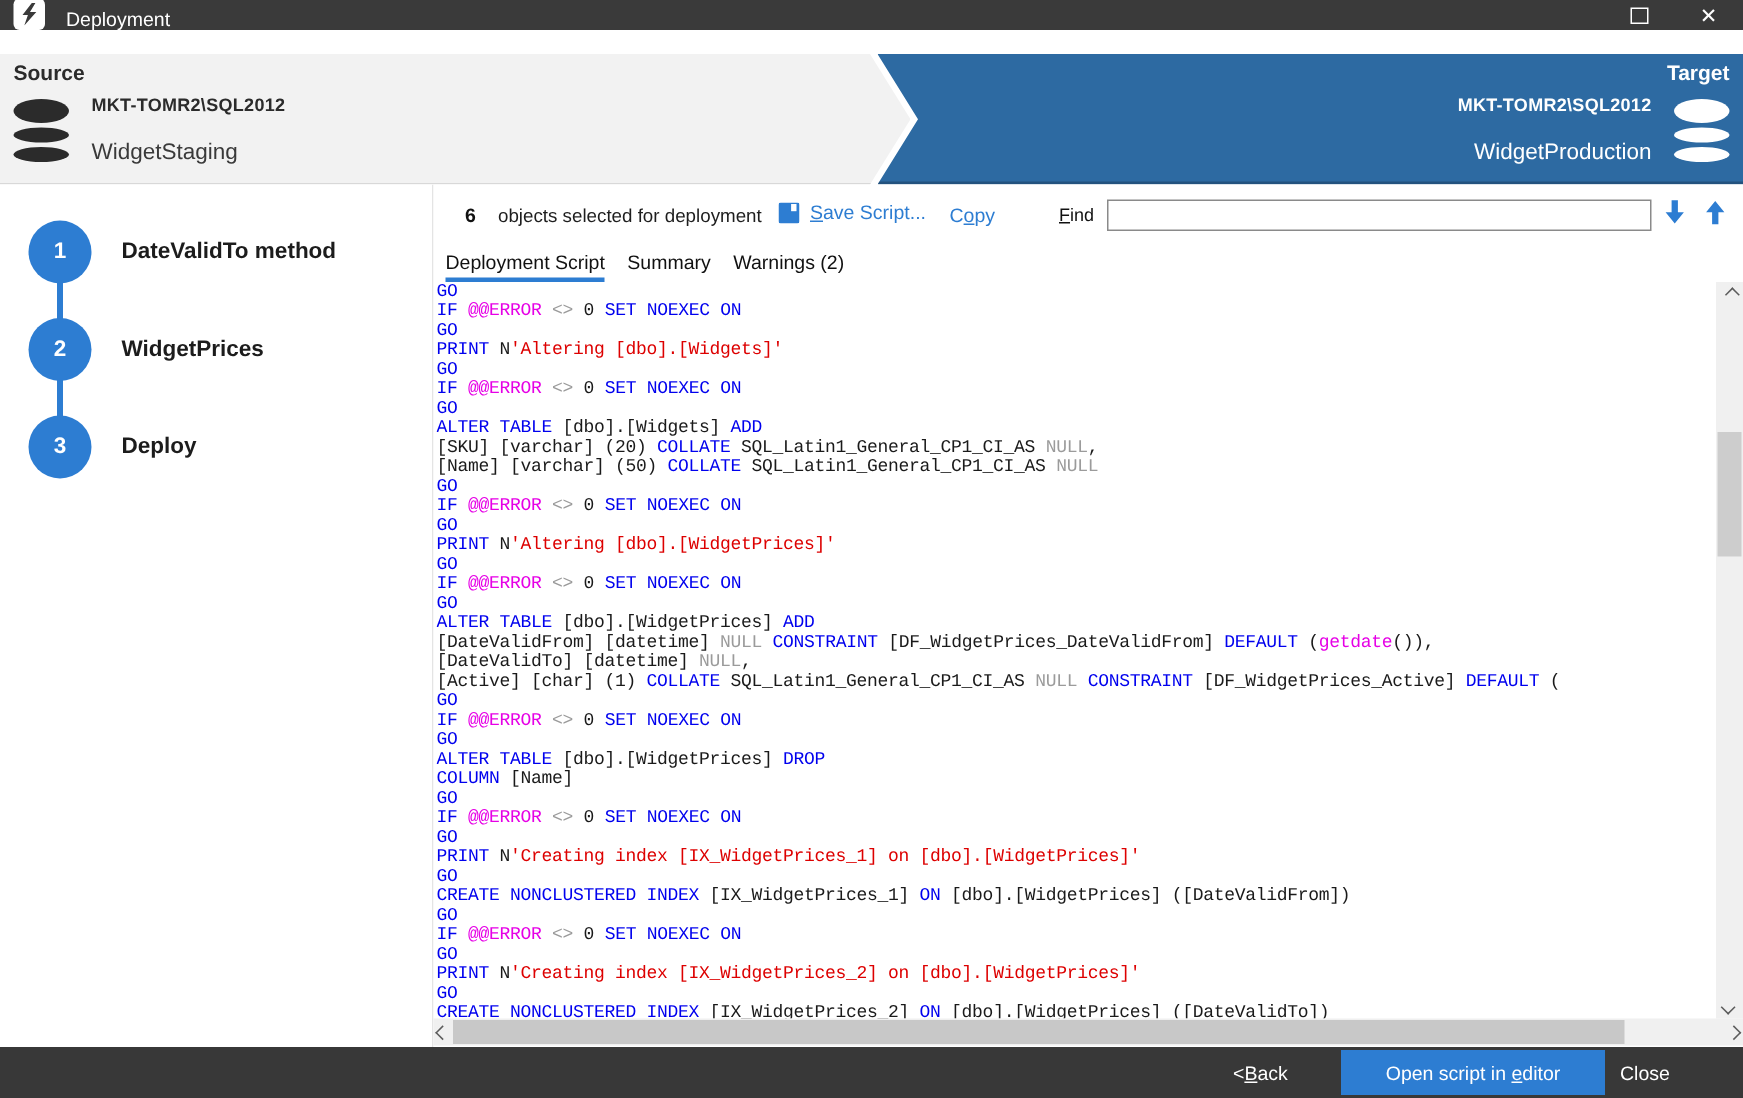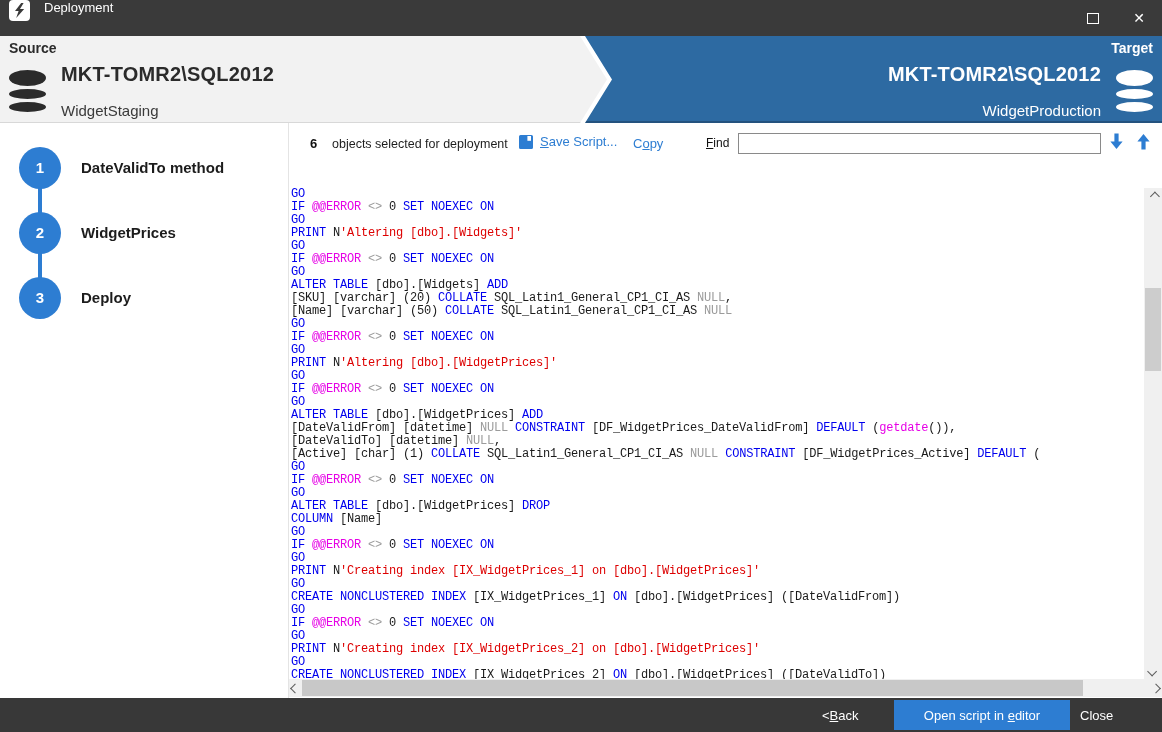--- a/index.html
+++ b/index.html
@@ -2,37 +2,37 @@
 <html style="--accent: #2d7dd2; --header-blue: #2d6aa2; --titlebar: #3a3a3a; --footer: #383838; --sql-keyword: #0000ee; --sql-builtin: #e600e6; --sql-string: #dd0000; --sql-null: #9b9b9b; --sql-plain: #1a1a1a;"><head>
 <meta charset="utf-8">
 <style>
   html,body{margin:0;padding:0}
   body{
     width:1162px;height:732px;position:relative;overflow:hidden;
     background:#fff;font-family:"Liberation Sans",sans-serif;
     -webkit-font-smoothing:antialiased;
   }
   
-  .titlebar{position:absolute;left:0;top:0;right:0;height:36px;background:var(--titlebar,#3a3a3a);display:flex;align-items:flex-start;z-index:30}
+  .titlebar{position:absolute;left:0;top:0;right:0;height:20px;background:var(--titlebar,#3a3a3a);display:flex;align-items:flex-end;z-index:30}
   .app-icon{width:21px;height:21px;background:#fff;border-radius:4px;margin-left:9px;display:flex;align-items:center;justify-content:center;flex:0 0 auto}
   .win-title{color:#fff;font-size:13px;margin-left:14px}
   .win-btns{margin-left:auto;display:flex;height:100%}
   .win-btn{width:46px;height:100%;display:flex;align-items:center;justify-content:center;color:#fff;font-size:14px;cursor:pointer}
   .max-glyph{width:10px;height:9px;border:1.5px solid #fff;display:block}
   
   .header{position:absolute;top:36px;left:0;right:0;height:87px;background:#fff;z-index:10}
   .header-blue{position:absolute;left:585px;right:0;top:0;bottom:0;background:var(--header-blue,#2d6aa2);
     clip-path:polygon(0 0,100% 0,100% 100%,0 100%,27px 50%);box-shadow:inset 0 -2px 0 rgba(0,0,0,.22)}
   .header-gray{position:absolute;left:0;top:0;bottom:0;width:607px;background:#f2f2f2;
     clip-path:polygon(0 0,580px 0,100% 50%,580px 100%,0 100%);box-shadow:inset 0 -1px 0 #d8d8d8}
   .src-label{position:absolute;left:9px;top:4px;font-weight:bold;font-size:14px;color:#2b2b2b}
   .tgt-label{position:absolute;right:9px;top:4px;font-weight:bold;font-size:14px;color:#fff}
   .src-block{position:absolute;left:9px;top:27px;display:flex;gap:15px;align-items:center}
   .tgt-block{position:absolute;right:9px;top:27px;display:flex;gap:15px;align-items:center}
-  .server{font-weight:bold;font-size:20px;color:#2b2b2b;letter-spacing:.2px}
+  .server{font-weight:bold;font-size:12px;color:#2b2b2b;letter-spacing:.2px}
   .dbname{font-size:15px;color:#3a3a3a;margin-top:16px}
   .tgt-block .server,.tgt-block .dbname{color:#fff;text-align:right}
   .db{display:flex;flex-direction:column;gap:3px}
   .db i{display:block;width:37px;border-radius:50%}
   .db i:nth-child(1){height:16px}
   .db i:nth-child(2){height:10px}
   .db i:nth-child(3){height:10px}
   .db-dark i{background:#2b2b2b}
   .db-light i{background:#fff}
   
@@ -174,20 +174,25 @@
     <svg width="15" height="17" viewBox="0 0 15 17">
       <path fill="#2d7dd2" d="M5.4 0.5 h4.2 v8 h4 l-6.1 7.5 -6.1 -7.5 h4 z"></path>
     </svg>
   </span>
   <span class="find-up">
     <svg width="15" height="17" viewBox="0 0 15 17">
       <path fill="#2d7dd2" d="M5.4 16.5 h4.2 v-8 h4 l-6.1 -7.5 -6.1 7.5 h4 z"></path>
     </svg>
   </span>
 
+  <div class="tabs" id="tabs">
+      <div class="tab active">Deployment Script</div>
+      <div class="tab">Summary</div>
+      <div class="tab">Warnings (2)</div>
+    </div>
 
   <div class="script" id="script"><div class="line"><span class="tk-k">GO</span></div><div class="line"><span class="tk-k">IF</span><span class="tk-p"> </span><span class="tk-m">@@ERROR</span><span class="tk-p"> </span><span class="tk-g">&lt;&gt;</span><span class="tk-p"> 0 </span><span class="tk-k">SET NOEXEC ON</span></div><div class="line"><span class="tk-k">GO</span></div><div class="line"><span class="tk-k">PRINT</span><span class="tk-p"> N</span><span class="tk-s">'Altering [dbo].[Widgets]'</span></div><div class="line"><span class="tk-k">GO</span></div><div class="line"><span class="tk-k">IF</span><span class="tk-p"> </span><span class="tk-m">@@ERROR</span><span class="tk-p"> </span><span class="tk-g">&lt;&gt;</span><span class="tk-p"> 0 </span><span class="tk-k">SET NOEXEC ON</span></div><div class="line"><span class="tk-k">GO</span></div><div class="line"><span class="tk-k">ALTER TABLE</span><span class="tk-p"> [dbo].[Widgets] </span><span class="tk-k">ADD</span></div><div class="line"><span class="tk-p">[SKU] [varchar] (20) </span><span class="tk-k">COLLATE</span><span class="tk-p"> SQL_Latin1_General_CP1_CI_AS </span><span class="tk-g">NULL</span><span class="tk-p">,</span></div><div class="line"><span class="tk-p">[Name] [varchar] (50) </span><span class="tk-k">COLLATE</span><span class="tk-p"> SQL_Latin1_General_CP1_CI_AS </span><span class="tk-g">NULL</span></div><div class="line"><span class="tk-k">GO</span></div><div class="line"><span class="tk-k">IF</span><span class="tk-p"> </span><span class="tk-m">@@ERROR</span><span class="tk-p"> </span><span class="tk-g">&lt;&gt;</span><span class="tk-p"> 0 </span><span class="tk-k">SET NOEXEC ON</span></div><div class="line"><span class="tk-k">GO</span></div><div class="line"><span class="tk-k">PRINT</span><span class="tk-p"> N</span><span class="tk-s">'Altering [dbo].[WidgetPrices]'</span></div><div class="line"><span class="tk-k">GO</span></div><div class="line"><span class="tk-k">IF</span><span class="tk-p"> </span><span class="tk-m">@@ERROR</span><span class="tk-p"> </span><span class="tk-g">&lt;&gt;</span><span class="tk-p"> 0 </span><span class="tk-k">SET NOEXEC ON</span></div><div class="line"><span class="tk-k">GO</span></div><div class="line"><span class="tk-k">ALTER TABLE</span><span class="tk-p"> [dbo].[WidgetPrices] </span><span class="tk-k">ADD</span></div><div class="line"><span class="tk-p">[DateValidFrom] [datetime] </span><span class="tk-g">NULL</span><span class="tk-p"> </span><span class="tk-k">CONSTRAINT</span><span class="tk-p"> [DF_WidgetPrices_DateValidFrom] </span><span class="tk-k">DEFAULT</span><span class="tk-p"> (</span><span class="tk-m">getdate</span><span class="tk-p">()),</span></div><div class="line"><span class="tk-p">[DateValidTo] [datetime] </span><span class="tk-g">NULL</span><span class="tk-p">,</span></div><div class="line"><span class="tk-p">[Active] [char] (1) </span><span class="tk-k">COLLATE</span><span class="tk-p"> SQL_Latin1_General_CP1_CI_AS </span><span class="tk-g">NULL</span><span class="tk-p"> </span><span class="tk-k">CONSTRAINT</span><span class="tk-p"> [DF_WidgetPrices_Active] </span><span class="tk-k">DEFAULT</span><span class="tk-p"> (</span></div><div class="line"><span class="tk-k">GO</span></div><div class="line"><span class="tk-k">IF</span><span class="tk-p"> </span><span class="tk-m">@@ERROR</span><span class="tk-p"> </span><span class="tk-g">&lt;&gt;</span><span class="tk-p"> 0 </span><span class="tk-k">SET NOEXEC ON</span></div><div class="line"><span class="tk-k">GO</span></div><div class="line"><span class="tk-k">ALTER TABLE</span><span class="tk-p"> [dbo].[WidgetPrices] </span><span class="tk-k">DROP</span></div><div class="line"><span class="tk-k">COLUMN</span><span class="tk-p"> [Name]</span></div><div class="line"><span class="tk-k">GO</span></div><div class="line"><span class="tk-k">IF</span><span class="tk-p"> </span><span class="tk-m">@@ERROR</span><span class="tk-p"> </span><span class="tk-g">&lt;&gt;</span><span class="tk-p"> 0 </span><span class="tk-k">SET NOEXEC ON</span></div><div class="line"><span class="tk-k">GO</span></div><div class="line"><span class="tk-k">PRINT</span><span class="tk-p"> N</span><span class="tk-s">'Creating index [IX_WidgetPrices_1] on [dbo].[WidgetPrices]'</span></div><div class="line"><span class="tk-k">GO</span></div><div class="line"><span class="tk-k">CREATE NONCLUSTERED INDEX</span><span class="tk-p"> [IX_WidgetPrices_1] </span><span class="tk-k">ON</span><span class="tk-p"> [dbo].[WidgetPrices] ([DateValidFrom])</span></div><div class="line"><span class="tk-k">GO</span></div><div class="line"><span class="tk-k">IF</span><span class="tk-p"> </span><span class="tk-m">@@ERROR</span><span class="tk-p"> </span><span class="tk-g">&lt;&gt;</span><span class="tk-p"> 0 </span><span class="tk-k">SET NOEXEC ON</span></div><div class="line"><span class="tk-k">GO</span></div><div class="line"><span class="tk-k">PRINT</span><span class="tk-p"> N</span><span class="tk-s">'Creating index [IX_WidgetPrices_2] on [dbo].[WidgetPrices]'</span></div><div class="line"><span class="tk-k">GO</span></div><div class="line"><span class="tk-k">CREATE NONCLUSTERED INDEX</span><span class="tk-p"> [IX_WidgetPrices_2] </span><span class="tk-k">ON</span><span class="tk-p"> [dbo].[WidgetPrices] ([DateValidTo])</span></div></div>
 
   <div class="vscroll">
     <span class="sb-btn sb-up">
         <i class="chev chev-up"></i>
       </span>
     <div class="v-thumb"></div>
     <span class="sb-btn sb-down">
         <i class="chev chev-down"></i>

